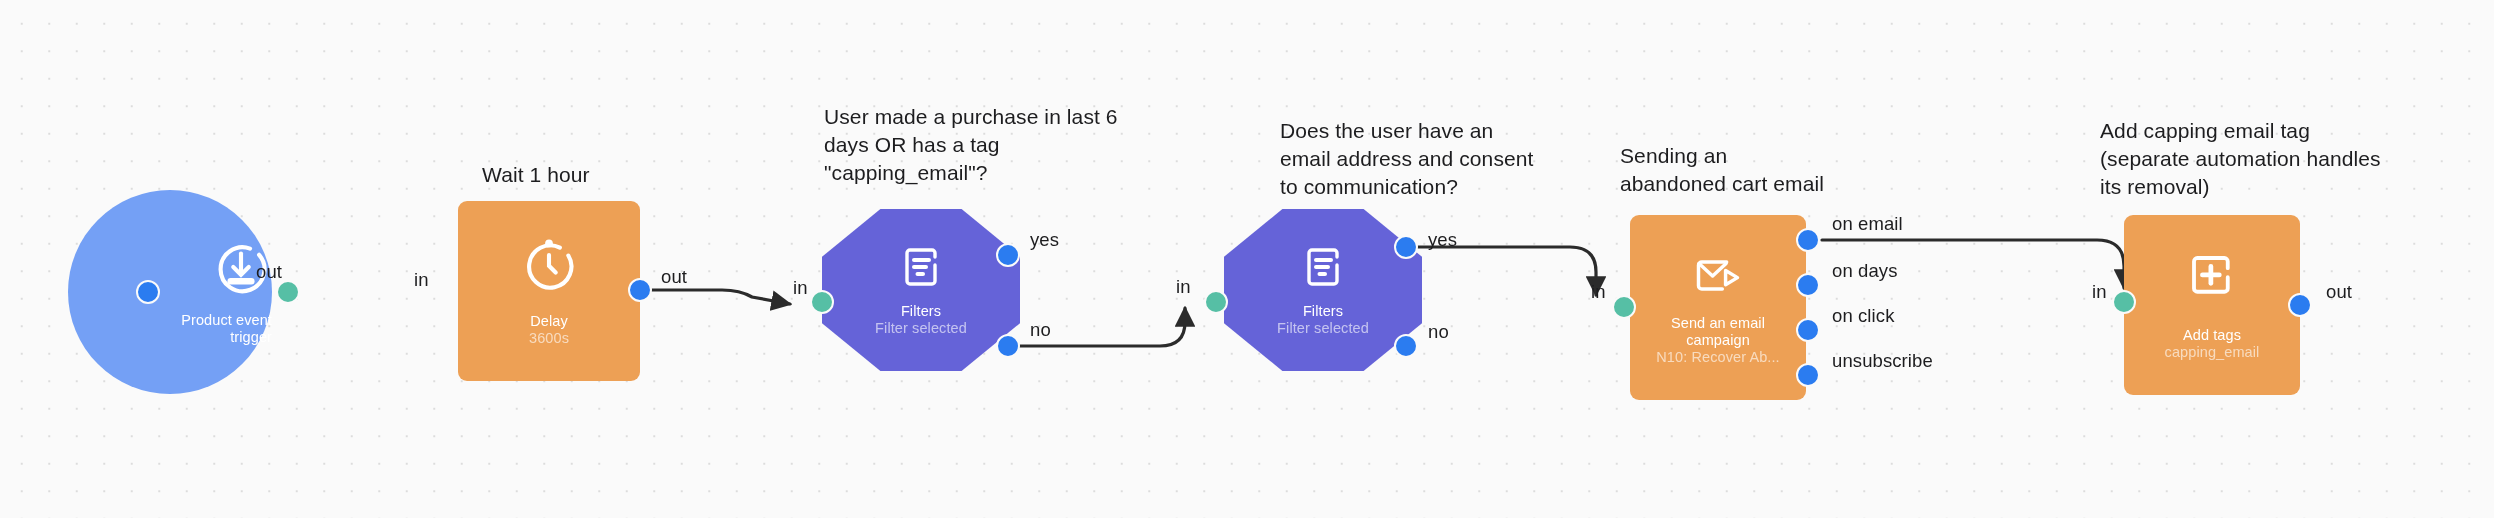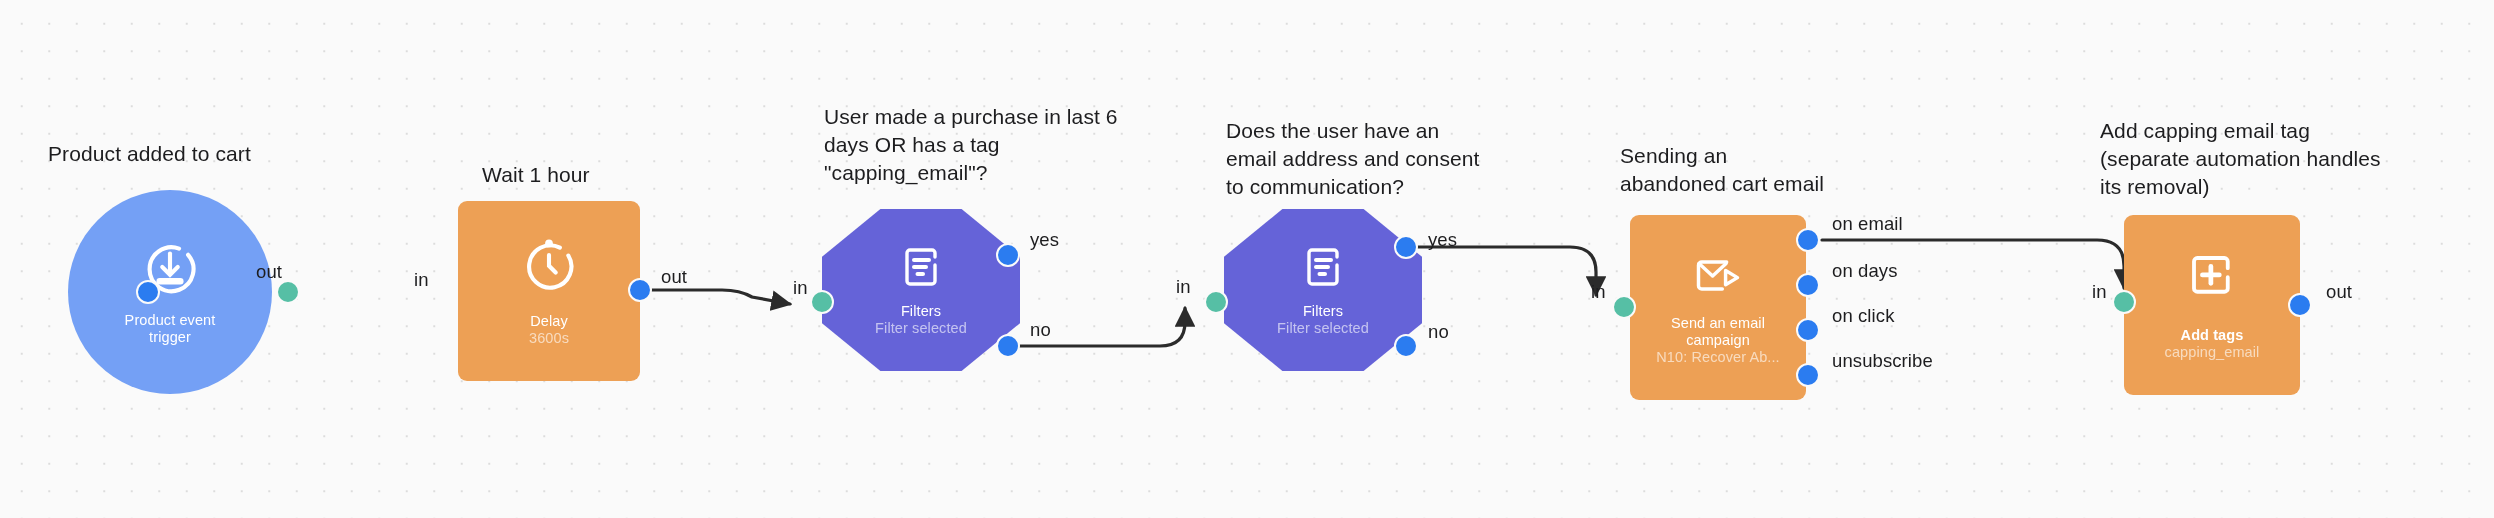--- a/index.html
+++ b/index.html
@@ -104,35 +104,34 @@
     </defs>
     <g fill="none" stroke="#2b2b2b" stroke-width="3.2" stroke-linecap="round">
       <path d="M 148 292 L 258 292" marker-end="url(#arrow)"></path>
       <path d="M 640 290 L 722 290 Q 740 290 752 297 L 790 304" marker-end="url(#arrow)"></path>
       <path d="M 1008 346 L 1160 346 Q 1185 346 1185 322 L 1185 308" marker-end="url(#arrow)"></path>
       <path d="M 1406 247 L 1570 247 Q 1596 247 1596 272 L 1596 295" marker-end="url(#arrow)"></path>
       <path d="M 1822 240 L 2097 240 Q 2124 240 2124 266 L 2124 288" marker-end="url(#arrow)"></path>
     </g>
   </svg>
 
-  <div class="caption" style="left:48px;  top:140px; width:330px;">Product added to cart</div>
   <div class="caption" style="left:482px; top:161px; width:260px;">Wait 1 hour</div>
   <div class="caption" style="left:824px; top:103px; width:340px;">User made a purchase in last 6
 days OR has a tag
 "capping_email"?</div>
-  <div class="caption" style="left:1226px;top:117px; width:320px;">Does the user have an
+  <div class="caption" style="left:1280px;top:117px; width:320px;">Does the user have an
 email address and consent
 to communication?</div>
   <div class="caption" style="left:1620px;top:142px; width:300px;">Sending an
 abandoned cart email</div>
   <div class="caption" style="left:2100px;top:117px; width:340px;">Add capping email tag
 (separate automation handles
 its removal)</div>
 
-  <div class="node node-circle" style="left:68px; top:190px; width:204px; height:204px; background:#74a0f5;">
+  <div class="node node-circle" style="left:68px; top:190px; width:204px; height:204px; background:#74a0f5;align-items:flex-end;">
     <span class="icon">
       <svg width="62" height="62" viewBox="0 0 48 48" fill="none" stroke="#ffffff" stroke-width="3.2" stroke-linecap="round">
         <path d="M38 13 A17 17 0 1 1 31 8.2"></path>
         <path d="M24 12 L24 28"></path>
         <path d="M18 22.5 L24 28.5 L30 22.5"></path>
         <path d="M16 33.5 L32 33.5" stroke-width="5"></path>
       </svg>
     </span>
     <span class="n-title" style="margin-top:7px;">Product event</span>
     <span class="n-title">trigger</span>
@@ -190,21 +189,21 @@
   </div>
 
   <div class="node node-rect" style="left:2124px; top:215px; width:176px; height:180px; background:#eda055;">
     <span class="icon">
       <svg width="54" height="54" viewBox="0 0 48 48" fill="none" stroke="#ffffff" stroke-width="3.4" stroke-linecap="round" stroke-linejoin="round">
         <path d="M38 17 L38 11 A3 3 0 0 0 35 8 L11 8 A3 3 0 0 0 8 11 L8 35 A3 3 0 0 0 11 38 L35 38 A3 3 0 0 0 38 35 L38 25"></path>
         <path d="M23 15.5 L23 30.5" stroke-width="4.2"></path>
         <path d="M15.5 23 L30.5 23" stroke-width="4.2"></path>
       </svg>
     </span>
-    <span class="n-title" style="margin-top:19px;font-weight:bold;">Add tags</span>
+    <span class="n-title" style="margin-top:19px;">Add tags</span>
     <span class="n-sub">capping_email</span>
   </div>
 
   <div class="port out" style="left:148px;  top:292px;"></div>
   <div class="port in" style="left:288px;  top:292px;"></div>
   <div class="port out" style="left:640px;  top:290px;"></div>
   <div class="port in" style="left:822px;  top:302px;"></div>
   <div class="port out" style="left:1008px; top:255px;"></div>
   <div class="port out" style="left:1008px; top:346px;"></div>
   <div class="port in" style="left:1216px; top:302px;"></div>

